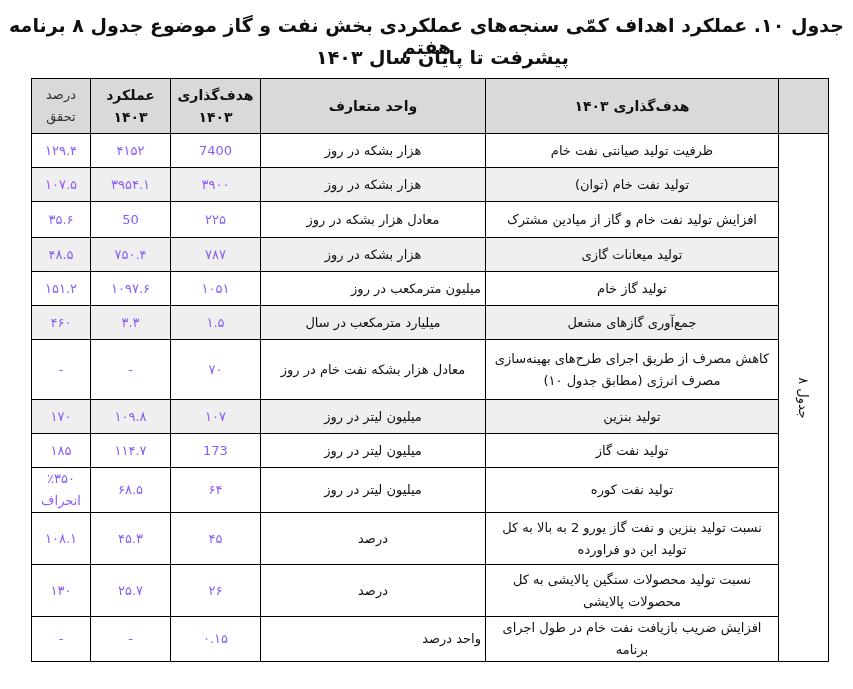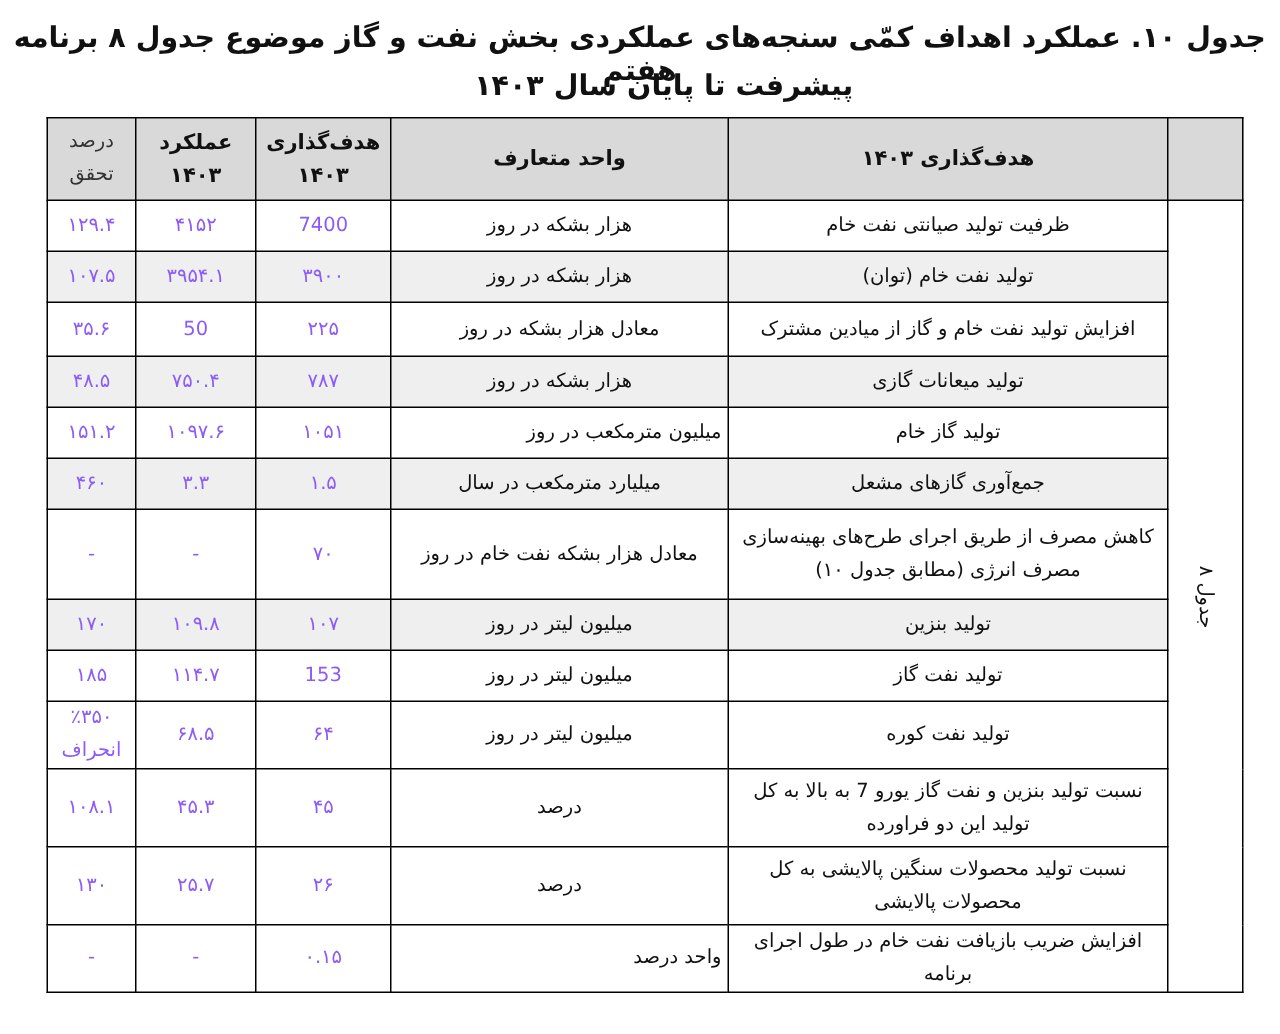--- a/index.html
+++ b/index.html
@@ -111,33 +111,33 @@
       <tr class="gray" style="height: 34px;">
         <td class="c">تولید بنزین</td>
         <td class="c" style="text-align: center;">میلیون لیتر در روز</td>
         <td class="c num">۱۰۷</td>
         <td class="c num">۱۰۹.۸</td>
         <td class="c num">۱۷۰</td>
       </tr>
       <tr style="height: 34px;">
         <td class="c">تولید نفت گاز</td>
         <td class="c" style="text-align: center;">میلیون لیتر در روز</td>
-        <td class="c num">153</td>
+        <td class="c num">173</td>
         <td class="c num">۱۱۴.۷</td>
         <td class="c num">۱۸۵</td>
       </tr>
       <tr style="height: 36px;">
         <td class="c">تولید نفت کوره</td>
         <td class="c" style="text-align: center;">میلیون لیتر در روز</td>
         <td class="c num">۶۴</td>
         <td class="c num">۶۸.۵</td>
         <td class="c num">٪۳۵۰ انحراف</td>
       </tr>
       <tr style="height: 52px;">
-        <td class="c">نسبت تولید بنزین و نفت گاز یورو 7 به بالا به کل تولید این دو فراورده</td>
+        <td class="c">نسبت تولید بنزین و نفت گاز یورو 2 به بالا به کل تولید این دو فراورده</td>
         <td class="c" style="text-align: center;">درصد</td>
         <td class="c num">۴۵</td>
         <td class="c num">۴۵.۳</td>
         <td class="c num">۱۰۸.۱</td>
       </tr>
       <tr style="height: 52px;">
         <td class="c">نسبت تولید محصولات سنگین پالایشی به کل محصولات پالایشی</td>
         <td class="c" style="text-align: center;">درصد</td>
         <td class="c num">۲۶</td>
         <td class="c num">۲۵.۷</td>

